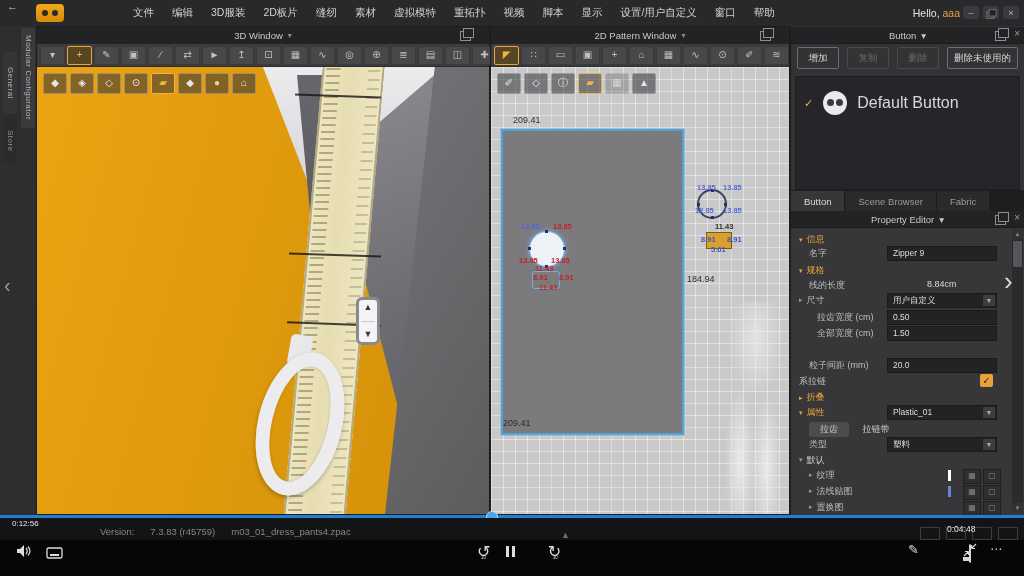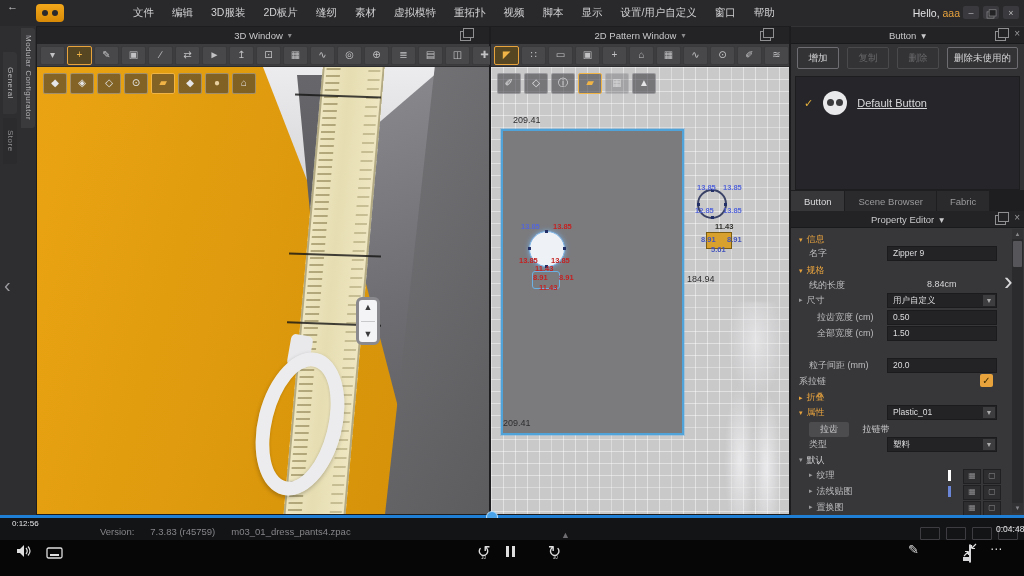--- a/index.html
+++ b/index.html
@@ -105,21 +105,21 @@
   .act-btn{flex:1;border:1px solid #6e6e72;border-radius:2px;color:#d6d6d8;font-size:9.5px;
            display:flex;align-items:center;justify-content:center;background:transparent;white-space:nowrap;}
   .act-btn.disabled{color:#69696c;border-color:#4a4a4d;}
   .act-btn.wide{flex:1.5;}
   .blist{position:absolute;left:4px;right:4px;top:50px;height:112px;background:#26262a;border:1px solid #1d1d20;}
   .bitem{position:absolute;left:8px;top:12px;right:4px;height:28px;display:flex;align-items:center;gap:10px;}
   .bcheck{color:#e8b33d;font-size:11px;}
   .btn-icon{width:24px;height:24px;border-radius:50%;background:#e9e9eb;position:relative;}
   .btn-icon::before,.btn-icon::after{content:"";position:absolute;top:8px;width:7px;height:7px;border-radius:50%;background:#3a3a3d;}
   .btn-icon::before{left:4px;} .btn-icon::after{left:13px;}
-  .bitem-label{color:#d8d8da;font-size:11px;text-decoration:underline;}
+  .bitem-label{color:#d8d8da;font-size:16px;}
   .rtabs{position:absolute;left:0;right:0;top:164px;height:21px;background:#1e1e21;display:flex;align-items:flex-end;}
   .rtab{height:20px;padding:0 13px;display:flex;align-items:center;font-size:9.5px;background:#2a2a2d;color:#9a9a9c;margin-right:1px;}
   .rtab.active{background:#37373a;color:#dadadc;}
 
   .pebody{position:absolute;left:0;right:0;top:202px;height:287px;background:#37373a;overflow:hidden;}
   .prow{position:absolute;left:8px;width:218px;height:14px;font-size:9px;color:#bdbdbf;}
   .sect{color:#e8a33d;}
   .sarr{color:#e8a33d;font-size:7px;margin-right:4px;}
   .garr{color:#9a9a9c;font-size:7px;margin-right:4px;}
   .plabel{vertical-align:top;}
@@ -148,21 +148,21 @@
   .sstrip{position:absolute;left:0;top:518px;width:1024px;height:22px;background:#131416;}
   .chaptime{position:absolute;left:12px;top:1px;font-size:8px;color:#e6e6e8;}
   .verline{position:absolute;left:100px;top:8px;font-size:9.5px;color:#86868a;display:flex;gap:16px;white-space:nowrap;}
   .bbar{position:absolute;left:0;top:540px;width:1024px;height:36px;background:#060607;}
   .pbtn{position:absolute;color:#dededf;}
   .seek{font-size:16px;line-height:16px;position:relative;}
   .seek .num{position:absolute;left:4px;top:7px;font-size:4.5px;color:#dededf;}
   .pausebars{display:flex;gap:3px;} .pausebars i{display:block;width:3px;height:11px;background:#dededf;}
   .pip{width:15px;height:11px;border:1.5px solid #d6d6d8;border-radius:1px;position:relative;}
   .pip::after{content:"";position:absolute;right:1px;bottom:1px;width:6px;height:4px;background:#d6d6d8;}
-  .curtime{position:absolute;left:996px;top:524px;font-size:8.5px;color:#e6e6e8;}
+  .curtime{position:absolute;left:947px;top:524px;font-size:8.5px;color:#e6e6e8;}
   .ghost{position:absolute;top:527px;width:18px;height:11px;border:1px solid rgba(160,160,165,.3);border-radius:1px;}
 </style>
 </head>
 <body>
 
 <div class="stage">
 
   <div class="menubar">
     <span class="back-arrow">←</span>
     <div class="logo"></div>

